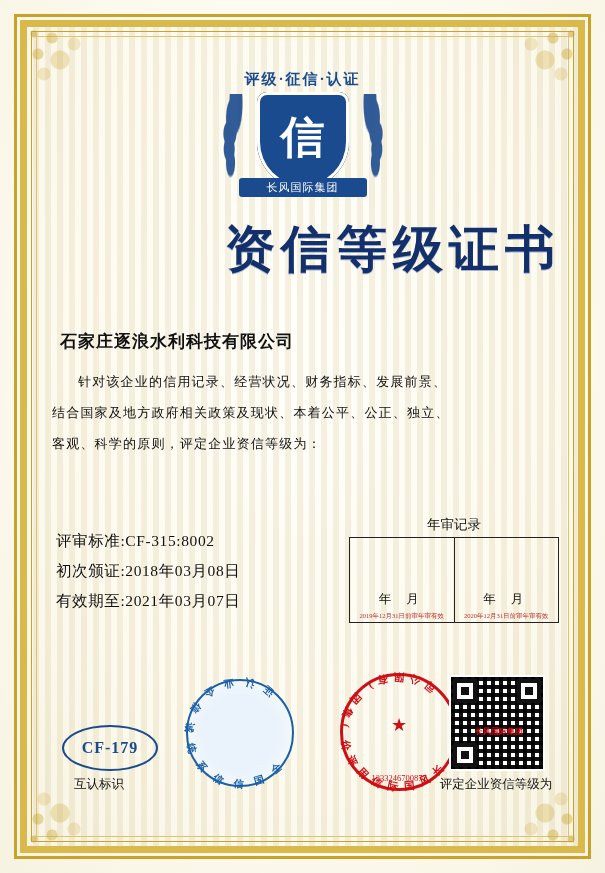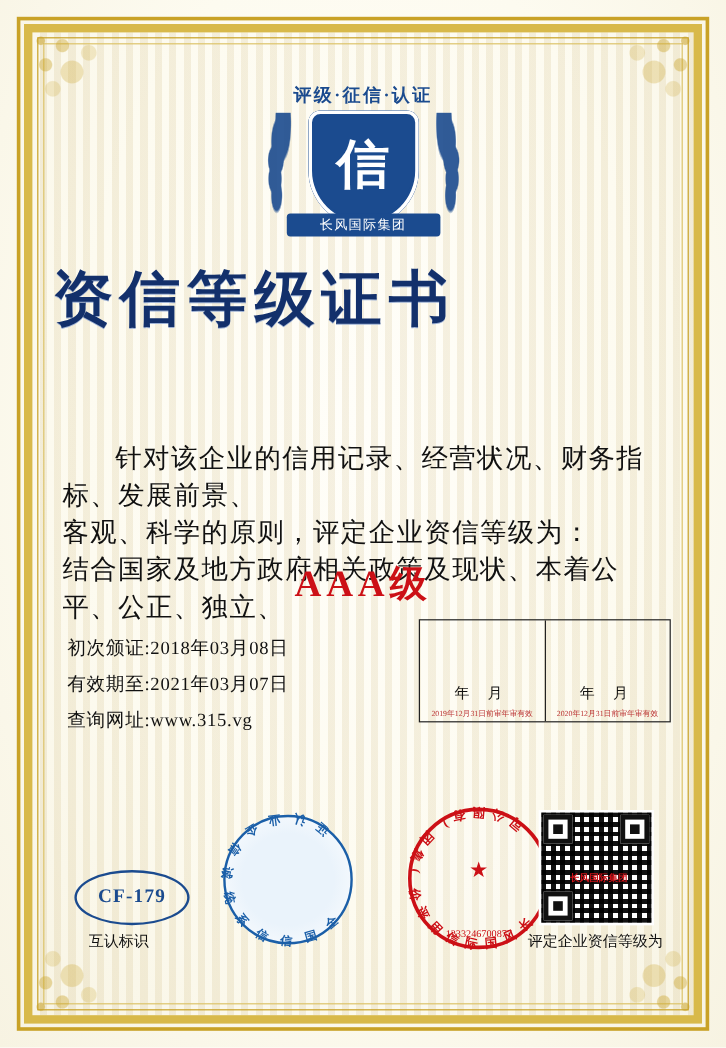--- a/index.html
+++ b/index.html
@@ -95,38 +95,38 @@
       radial-gradient(ellipse at 30% 64%, #1b4b8f 0 5px, rgba(0,0,0,0) 6px),
       radial-gradient(ellipse at 34% 80%, #1b4b8f 0 4px, rgba(0,0,0,0) 5px);
     opacity:.9;
   }
   .wheat.left{left:0;}
   .wheat.right{right:0;transform:scaleX(-1);}
 
   
   .title{
     position:absolute;top:172px;left:0;width:100%;
-    text-align:left;
+    text-align:right;
     font-size:50px;font-weight:bold;color:#13306b;
     letter-spacing:6px;
     font-family:"Liberation Serif",serif;
     text-shadow:0 1px 0 #9fb2d4;
   }
   .credit-code{
     position:absolute;top:246px;right:4px;
     font-size:14.5px;color:#111;font-weight:bold;
     letter-spacing:.3px;
   }
   .company{
     position:absolute;top:286px;left:16px;
     font-size:17px;font-weight:bold;color:#111;letter-spacing:1px;
   }
   .body-text{
     position:absolute;top:322px;left:8px;right:8px;
-    font-size:22px;color:#111;line-height:31px;letter-spacing:1.2px;
+    font-size:13px;color:#111;line-height:31px;letter-spacing:1.2px;
   }
   .body-text p{margin:0;}
   .body-text p.indent{text-indent:2em;}
   .grade{
     position:absolute;top:422px;left:0;width:100%;text-align:center;
     color:#cc1016;font-weight:bold;font-size:31px;letter-spacing:4px;
   }
   
   .meta{
     position:absolute;top:482px;left:12px;
@@ -255,36 +255,37 @@
         <div class="emblem-char">信</div>
       </div>
       <div class="emblem-ribbon">
         <span>长风国际集团</span>
       </div>
     </div>
 
     <div class="title">资信等级证书</div>
 
 
+    <div class="company">石家庄逐浪水利科技有限公司</div>
 
     <div class="body-text">
       <p class="indent">针对该企业的信用记录、经营状况、财务指标、发展前景、</p>
+      <p>结合国家及地方政府相关政策及现状、本着公平、公正、独立、</p>
       <p>客观、科学的原则，评定企业资信等级为：</p>
-      <p>结合国家及地方政府相关政策及现状、本着公平、公正、独立、</p>
-    </div>
-
-    <div class="grade">AAA级</div>
+    </div>
+
 
     <div class="meta">
+      <div>评审标准:CF-315:8002</div>
       <div>初次颁证:2018年03月08日</div>
       <div>有效期至:2021年03月07日</div>
-      <div>查询网址:www.315.vg</div>
     </div>
 
     <div class="review">
+      <div class="review-title">年审记录</div>
       <div class="review-grid">
         <div class="review-cell">
           <div class="ym">年  月</div>
           <div class="note">2019年12月31日前审年审有效</div>
         </div>
         <div class="review-cell">
           <div class="ym">年  月</div>
           <div class="note">2020年12月31日前审年审有效</div>
         </div>
       </div>

